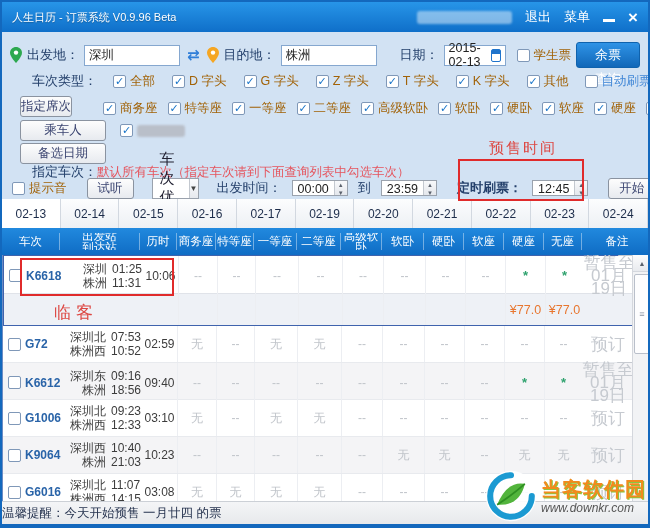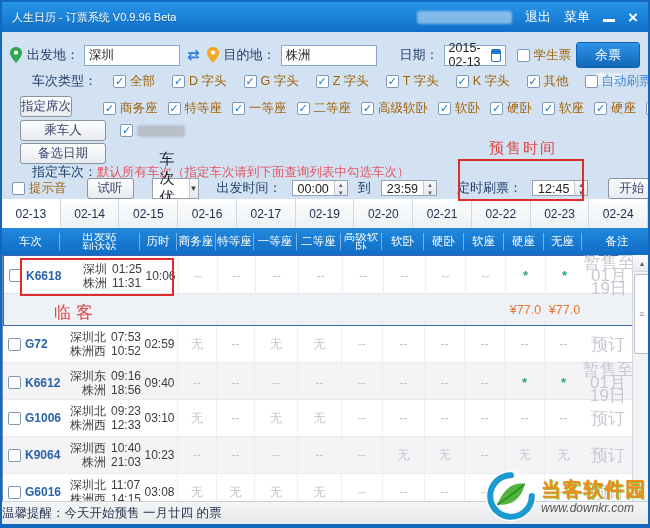--- a/index.html
+++ b/index.html
@@ -42,21 +42,21 @@
   .prow1{position:absolute;top:40px;left:8px;right:8px;height:26px;display:flex;align-items:center;gap:5px}
   .prow2{position:absolute;top:70px;left:8px;right:10px;height:18px;display:flex;align-items:center;gap:16px}
   .prow3{position:absolute;top:94px;left:18px;right:8px;height:21px;display:flex;align-items:flex-end;gap:27px}
   .prow4{position:absolute;top:118px;left:18px;right:8px;height:21px;display:flex;align-items:center}
   .prow5{position:absolute;top:141px;left:18px;right:8px;height:21px;display:flex;align-items:center}
   .prow6{position:absolute;top:162px;left:30px;right:8px;height:16px;display:flex;align-items:center;font-size:12.5px}
   .prow7{position:absolute;top:175px;left:10px;right:8px;height:22px;display:flex;align-items:center;gap:10px}
   .hint-red{color:#e5555e}
   .auto-blue .cbt{color:#3f86d6}
   .btn-fixed{width:86px;padding:0}
-  .timer-lbl{font-weight:normal}
+  .timer-lbl{font-weight:bold}
 
   
   .tabs{position:absolute;top:197px;left:0;right:0;height:29px;display:flex;background:#e3e8ee}
   .tab{flex:1;display:flex;align-items:center;justify-content:center;font-size:12px;color:#1c2c4a;background:linear-gradient(#fcfdfe,#edf0f4);border-right:1px solid #d2d8e0;cursor:pointer}
   .tab.sel{background:#fff}
 
   
   .thead{position:absolute;top:226px;left:0;width:650px;height:27px;background:linear-gradient(#2189de,#0f6cc4);display:grid;grid-template-columns:57px 80px 37px 39px 38px 43px 44px 41px 42px 40px 40px 40px 38px auto;align-items:center;color:#fff;font-size:11.5px;text-align:center}
   .th{white-space:pre-line;line-height:11px;overflow:hidden}
   .th+.th{border-left:1px solid rgba(255,255,255,.4);height:17px;display:flex;align-items:center;justify-content:center;white-space:pre-line}

